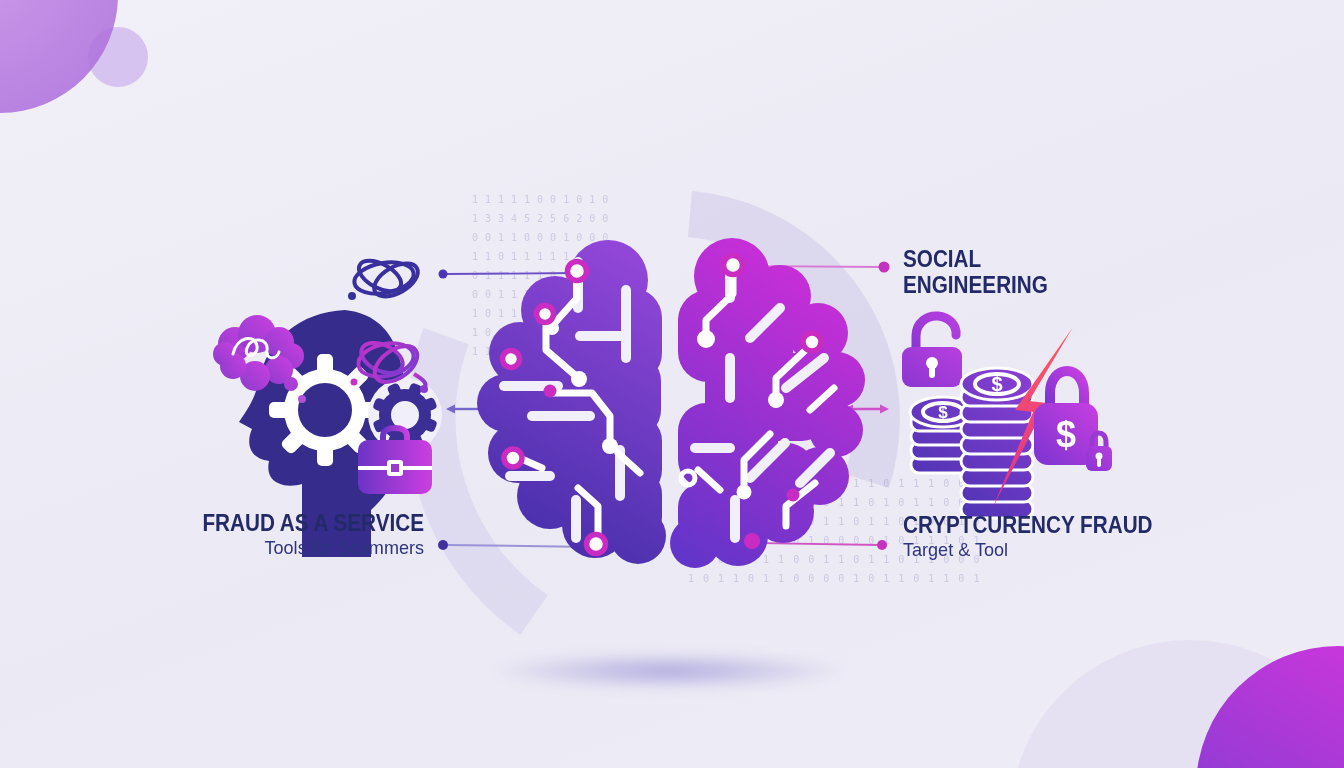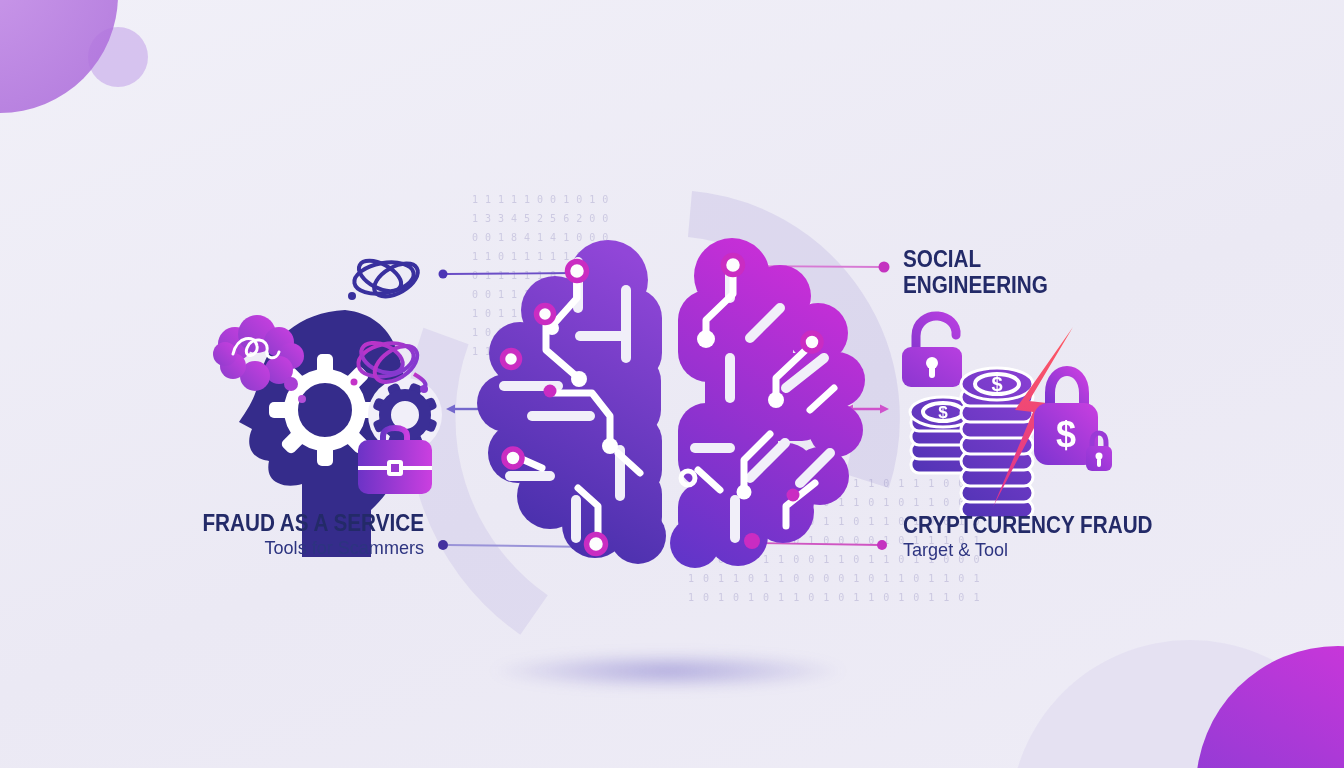--- a/index.html
+++ b/index.html
@@ -52,36 +52,35 @@
   <div class="abs circle blob-br-main"></div>
 
   <svg class="abs" style="left:0;top:0" width="1344" height="768">
     <path d="M690,214 A205,205 0 0 1 867,481" fill="none" stroke="rgba(186,176,224,0.32)" stroke-width="46"></path>
     <path d="M534,615 A240,240 0 0 1 446,336" fill="none" stroke="rgba(190,180,226,0.28)" stroke-width="48"></path>
   </svg>
 
   <div id="binary-top" class="abs binary">
       <div>11111001010</div>
       <div>13345256200</div>
-      <div>00184141000</div>
+      <div>00110001000</div>
       <div>11011111101</div>
       <div>01111101110</div>
       <div>00111011001</div>
       <div>10110101110</div>
       <div>10010110111</div>
       <div>11011011010</div>
     </div>
   <div id="binary-bottom" class="abs binary">
       <div>11101101110110111001</div>
       <div>11010110001101011000</div>
       <div>01101010011011010010</div>
       <div>10110110100001011101</div>
       <div>00000110011011011000</div>
       <div>10110110000101101101</div>
-      <div>10101011010110101101</div>
     </div>
 
 
   <div id="brain-shadow" class="abs"></div>
 
   <svg class="abs" style="left:0;top:0" width="1344" height="768">
     <line x1="447" y1="274" x2="576" y2="273" stroke="#6b4ec6" stroke-width="1.8"></line>
     <circle cx="443" cy="274" r="4.5" fill="#4c35b5"></circle>
     <line x1="448" y1="545" x2="592" y2="547" stroke="#9a93d8" stroke-width="2"></line>
     <circle cx="443" cy="545" r="5" fill="#43309f"></circle>

